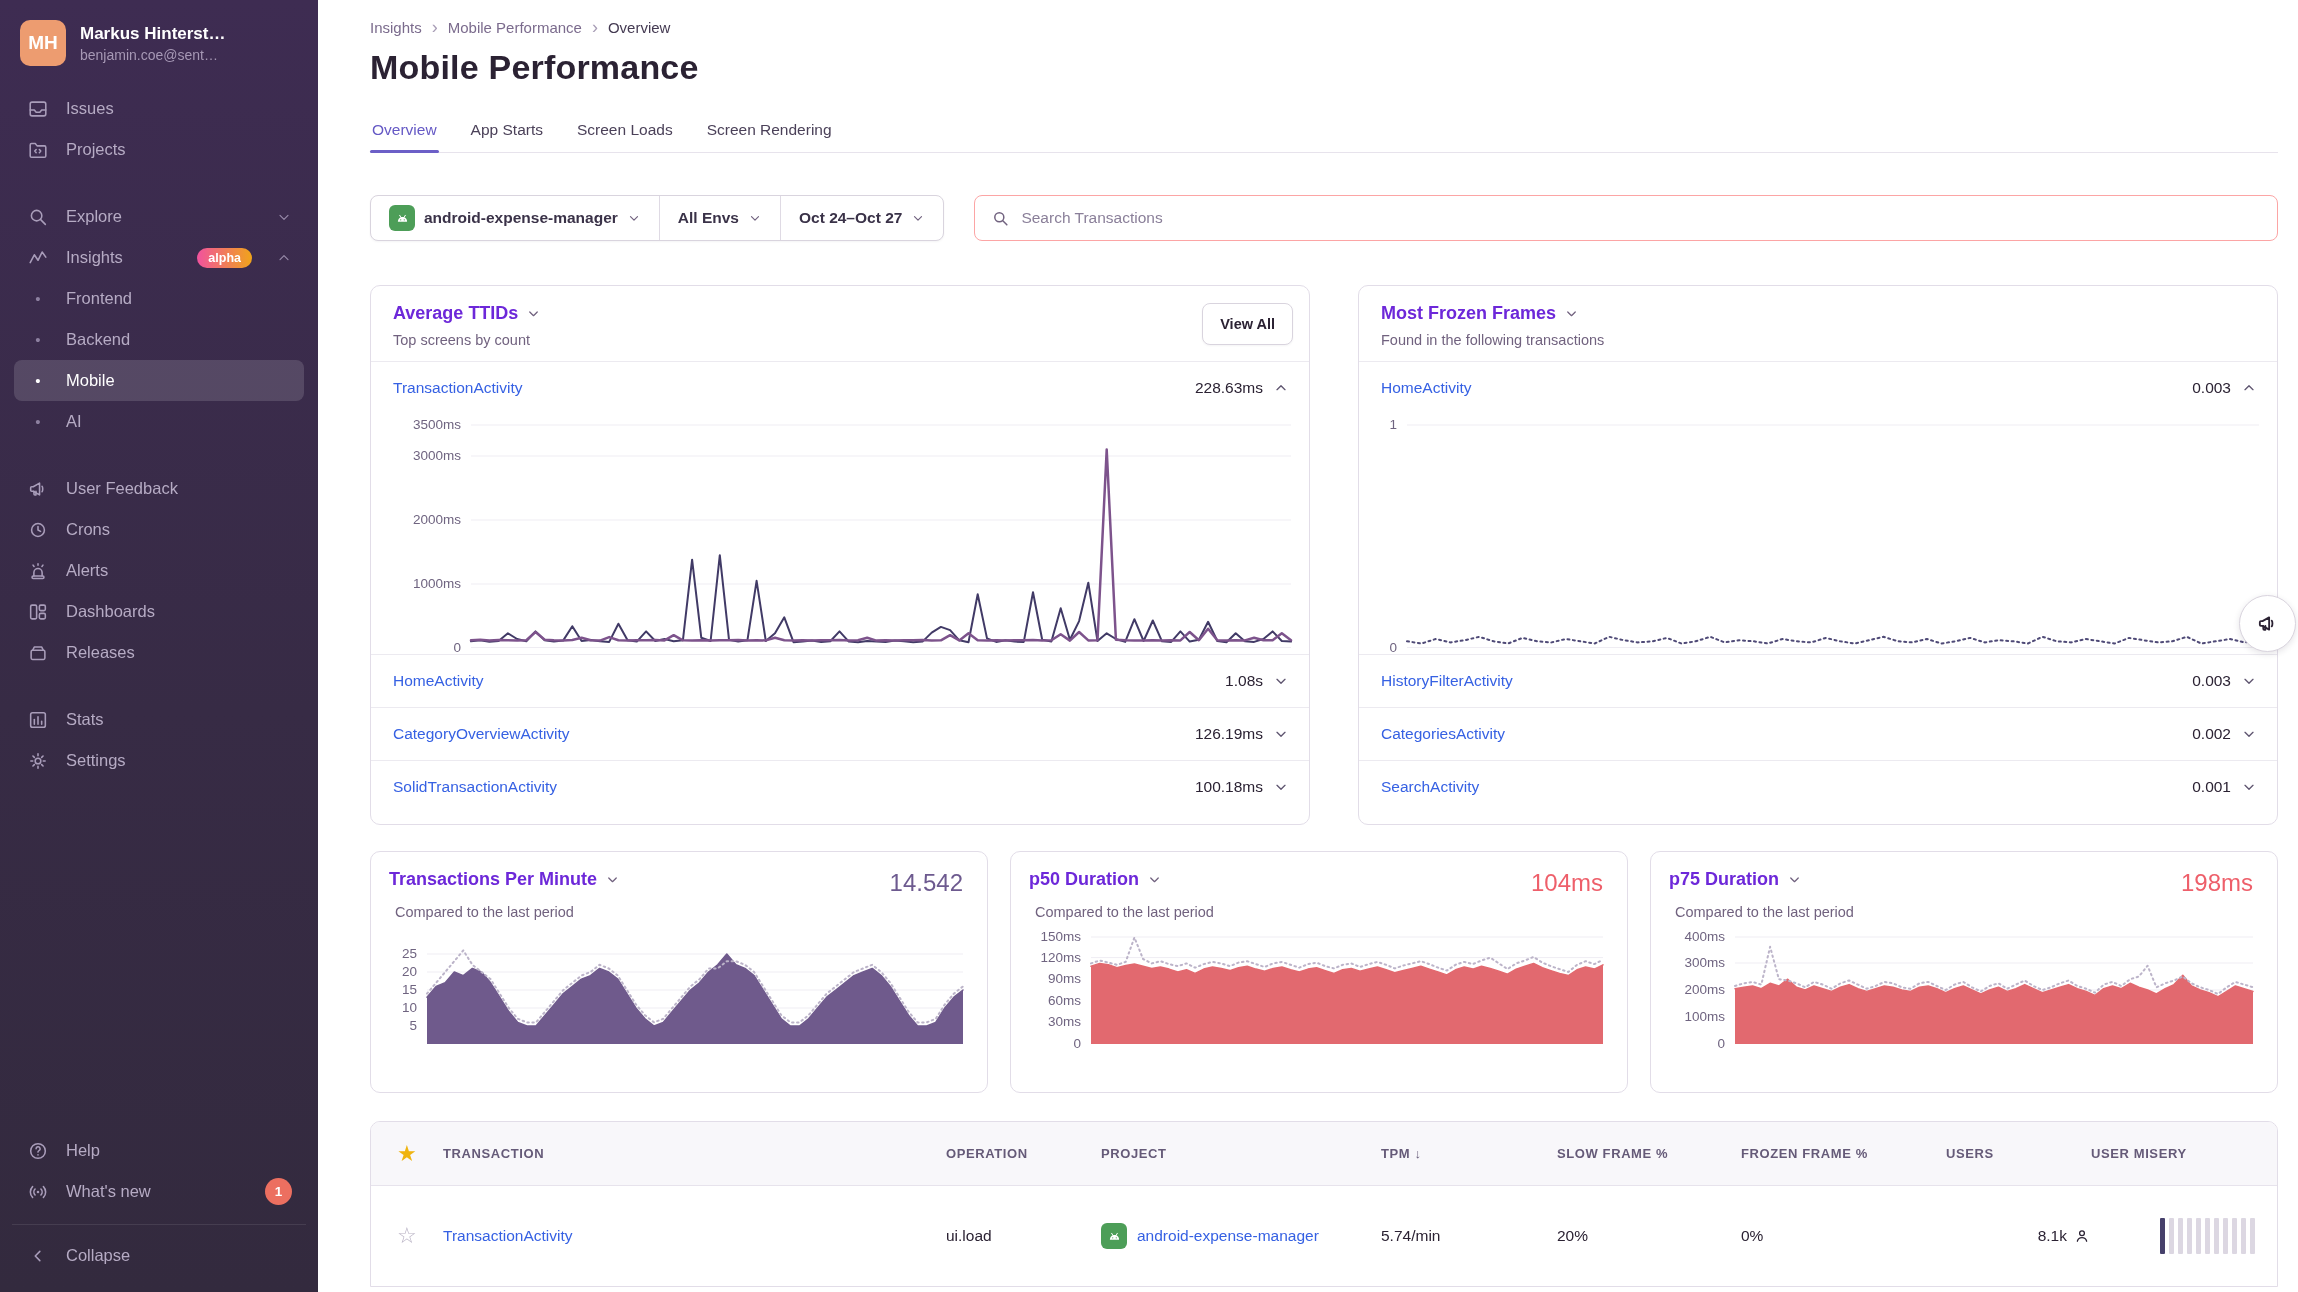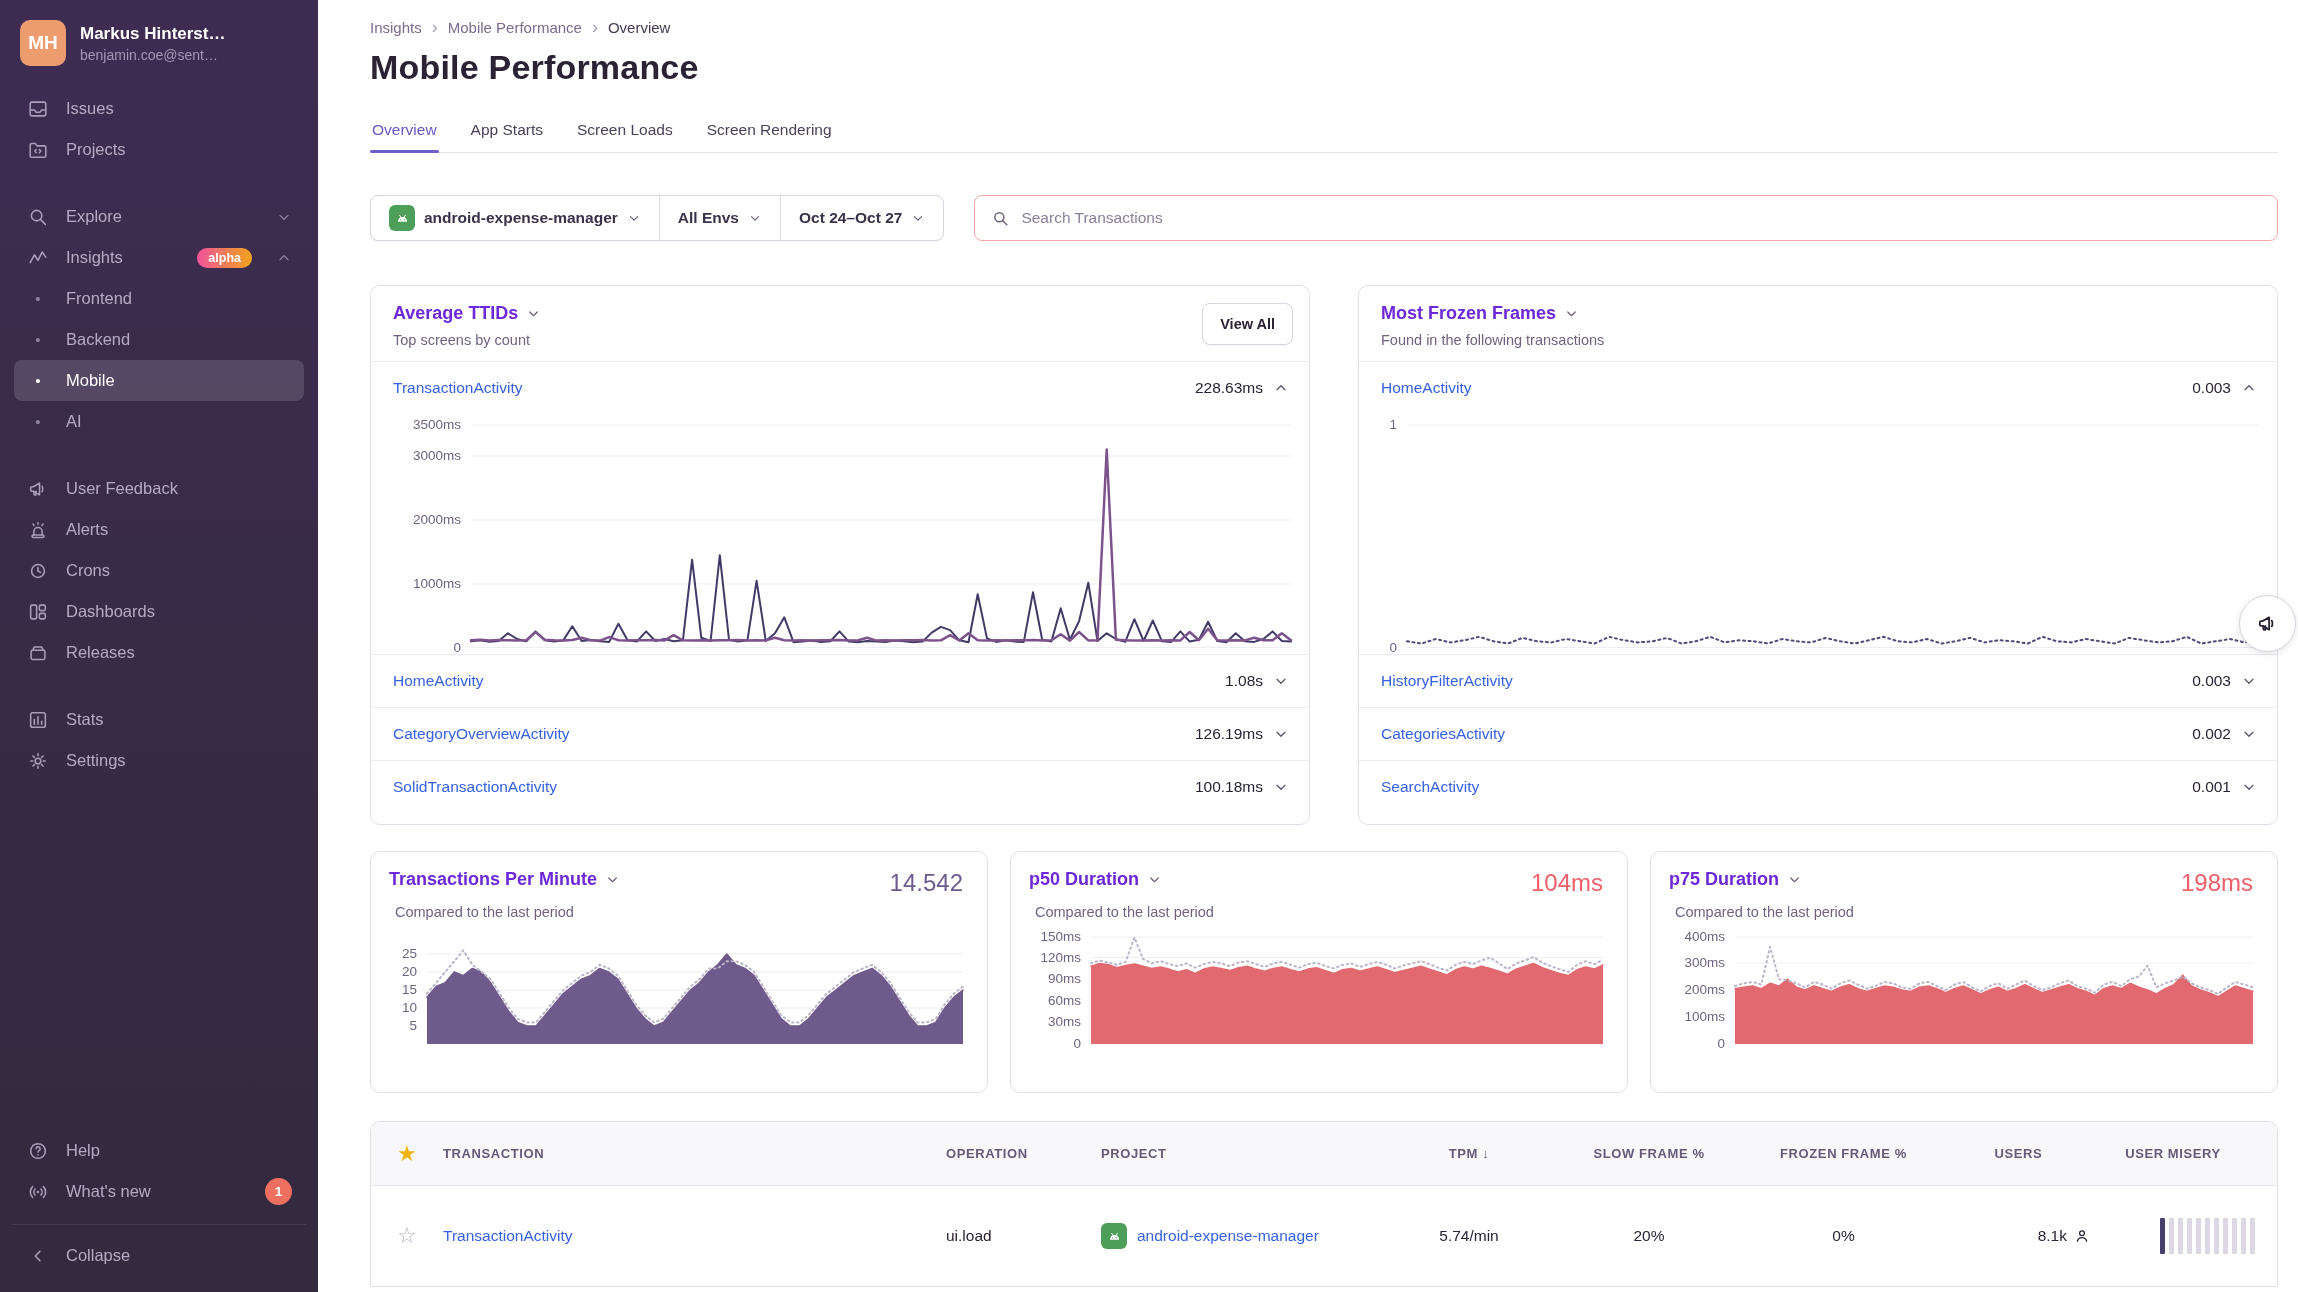--- a/index.html
+++ b/index.html
@@ -104,21 +104,21 @@
 .card-val.purple{color:#6d5a8f}
 .card-val.red{color:#ee5f6a}
 .card-sub{font-size:14.5px;color:#71627f;margin-top:7px;padding-left:6px}
 .card-chart{margin-top:16px;height:108px}
 
 
 .tablewrap{margin-top:28px;border:1px solid #e2dde8;border-radius:10px 10px 0 0;overflow:hidden;background:#fff}
 .trow{display:grid;grid-template-columns:72px 503px 155px 280px 176px 184px 205px 145px 188px;align-items:center}
 .thead{background:#f8f7fa;height:64px;border-bottom:1px solid #e7e3ec}
 .th{font-size:13px;font-weight:700;letter-spacing:.6px;color:#655a78;white-space:nowrap}
-.th.r,.td.r{text-align:center;justify-self:stretch}
+.th.r,.td.r{text-align:left;justify-self:stretch}
 .tbody{height:100px}
 .td{font-size:15.5px;color:#2b2233;white-space:nowrap}
 .td a{color:#3661e3;text-decoration:none;cursor:pointer}
 .star{font-size:22px;padding-left:26px;cursor:pointer}
 .star.filled{color:#efb410}
 .star.empty{color:#b9b2c4}
 .projcell{display:flex;align-items:center;gap:10px}
 .userscell{display:flex;align-items:flex-end;justify-content:flex-end;gap:6px}
 .userscell svg{width:18px;height:18px;stroke:#2b2233;fill:none;stroke-width:1.7;stroke-linecap:round;stroke-linejoin:round}
 .misery{display:flex;justify-content:flex-end;gap:4px;padding-right:24px}
@@ -212,37 +212,37 @@
               <path d="M4 10.6v2.8c0 .6.5 1.1 1.1 1.1h1.7l6.9 3.9V5.6L6.8 9.5H5.1C4.5 9.5 4 10 4 10.6z"></path>
               <path d="M16.4 9c1 1 1 5 0 6"></path>
               <path d="M7.6 14.5v3c0 .6.5 1 1 1h1.2v-4"></path>
             </svg>
           </span>
         <span class="slabel">User Feedback</span>
       </div>
       <div class="sitem">
         <span class="sicon">
             <svg viewBox="0 0 24 24">
+              <circle cx="12" cy="12" r="7"></circle>
+              <polyline points="12,8.2 12,12 14.8,13.5"></polyline>
+            </svg>
+          </span>
+        <span class="slabel">Crons</span>
+      </div>
+      <div class="sitem">
+        <span class="sicon">
+            <svg viewBox="0 0 24 24">
               <path d="M7.5 17.5v-3.7a4.5 4.5 0 0 1 9 0v3.7"></path>
               <rect x="5.5" y="17.5" width="13" height="2.6" rx="1.2"></rect>
               <line x1="12" y1="5.7" x2="12" y2="4"></line>
               <line x1="7.7" y1="7" x2="6.6" y2="5.6"></line>
               <line x1="16.3" y1="7" x2="17.4" y2="5.6"></line>
             </svg>
           </span>
         <span class="slabel">Alerts</span>
-      </div>
-      <div class="sitem">
-        <span class="sicon">
-            <svg viewBox="0 0 24 24">
-              <circle cx="12" cy="12" r="7"></circle>
-              <polyline points="12,8.2 12,12 14.8,13.5"></polyline>
-            </svg>
-          </span>
-        <span class="slabel">Crons</span>
       </div>
       <div class="sitem">
         <span class="sicon">
             <svg viewBox="0 0 24 24">
               <rect x="4" y="4.5" width="6.5" height="15" rx="1.5"></rect>
               <rect x="13.5" y="4.5" width="6.5" height="6" rx="1.5"></rect>
               <rect x="13.5" y="13.5" width="6.5" height="6" rx="1.5"></rect>
             </svg>
           </span>
         <span class="slabel">Dashboards</span>

